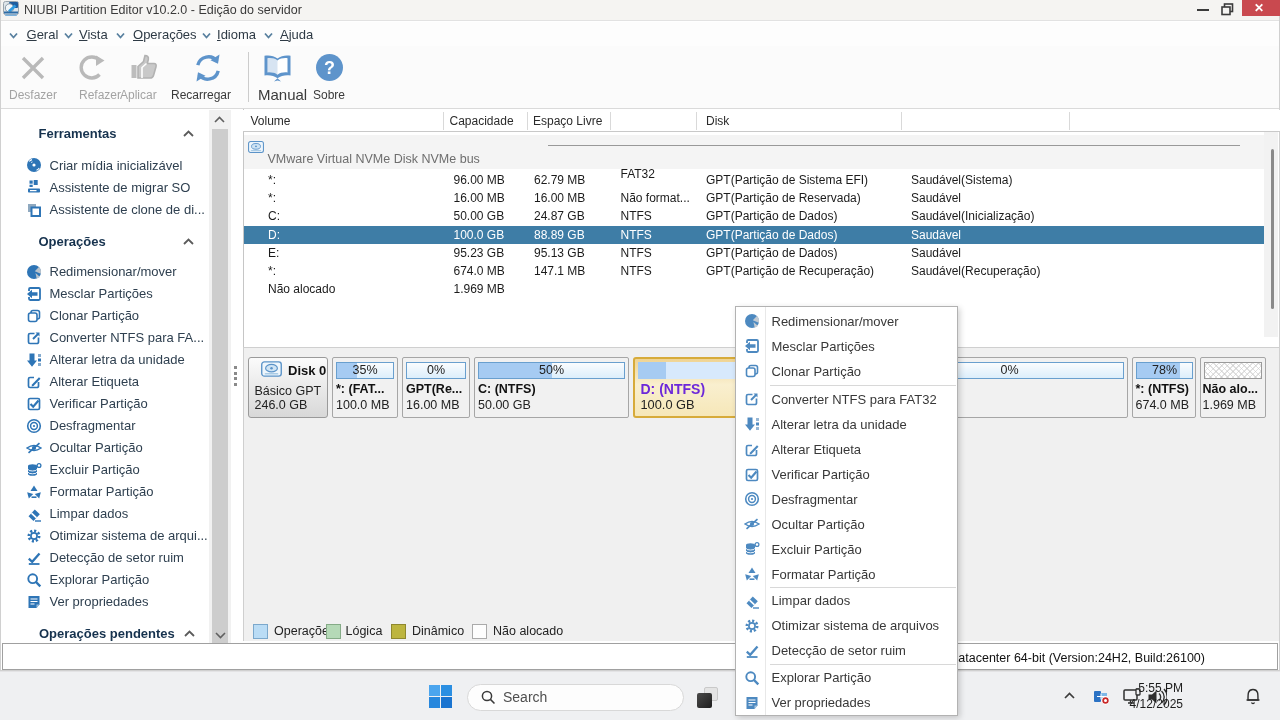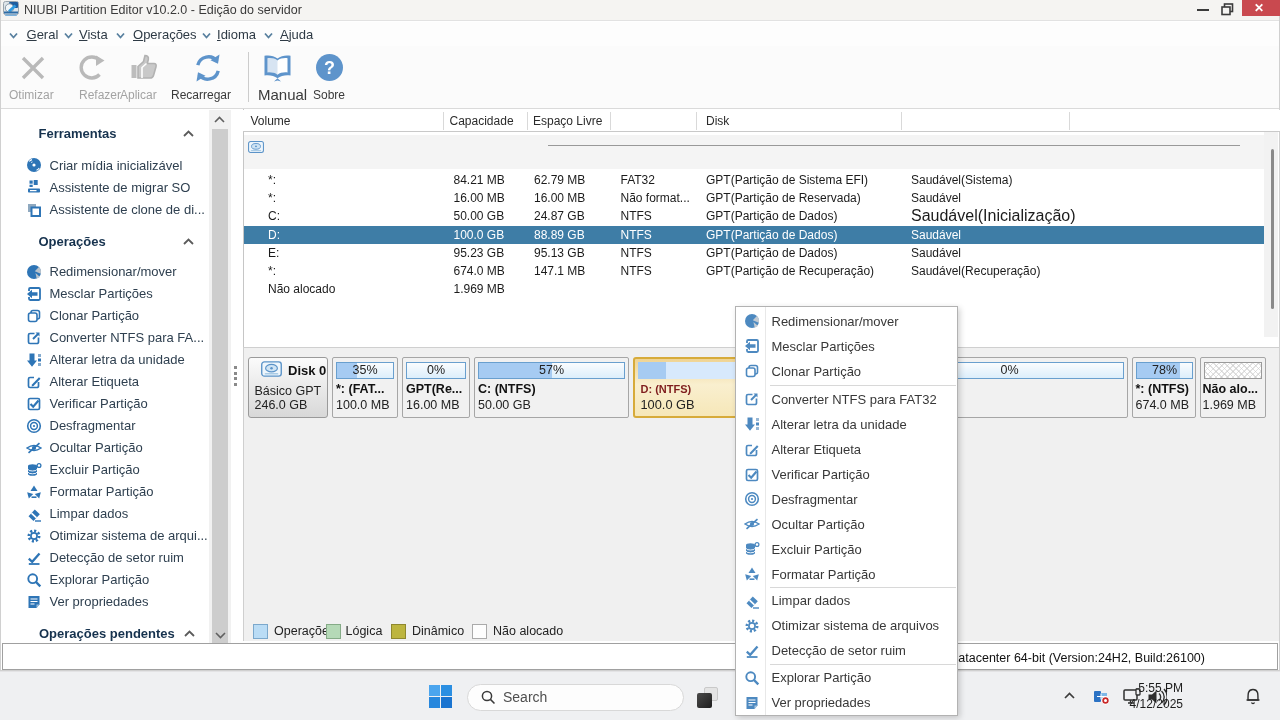--- a/index.html
+++ b/index.html
@@ -148,21 +148,21 @@
 <div style="position:absolute;left:217px;top:25.0px;height:19px;line-height:19px;font-size:13px;color:#2e3a45;font-weight:normal;white-space:nowrap;"><u>I</u>dioma</div>
 <svg style="position:absolute;left:264px;top:31.5px" width="9" height="7" viewBox="0 0 9 7">
       <path d="M1 1.5 L4.5 5.5 L8 1.5" fill="none" stroke="#58809f" stroke-width="1.8"></path>
     </svg>
 <div style="position:absolute;left:280px;top:25.0px;height:19px;line-height:19px;font-size:13px;color:#2e3a45;font-weight:normal;white-space:nowrap;"><u>A</u>juda</div>
 <div style="position:absolute;left:1px;top:46px;width:1278px;height:63px;background:#fbfbfb;border-bottom:1px solid #dadada;"></div>
 <div style="position:absolute;left:248px;top:52px;width:1px;height:50px;background:#cccccc;"></div>
 <svg style="position:absolute;left:19px;top:54px" width="28" height="28" viewBox="0 0 28 28">
       <path d="M4 4 L24 24 M24 4 L4 24" stroke="#b9b9b9" stroke-width="3.4"></path>
     </svg>
-<div style="position:absolute;left:9px;top:85.5px;height:18px;line-height:18px;font-size:12px;color:#a3a3a3;font-weight:normal;white-space:nowrap;">Otimizar</div>
+<div style="position:absolute;left:9px;top:85.5px;height:18px;line-height:18px;font-size:12px;color:#a3a3a3;font-weight:normal;white-space:nowrap;">Desfazer</div>
 <svg style="position:absolute;left:77px;top:53px" width="29" height="29" viewBox="0 0 29 29">
       <path d="M22.5 21.5 A10.5 10.5 0 1 1 22.5 7.5" fill="none" stroke="#b9b9b9" stroke-width="3.4"></path>
       <path d="M19 2.5 L27.5 7.5 L19 13 Z" fill="#b9b9b9"></path>
     </svg>
 <div style="position:absolute;left:67px;top:85.5px;height:18px;line-height:18px;font-size:12px;color:#a3a3a3;font-weight:normal;white-space:nowrap;margin-left:12px;">Refazer</div>
 <svg style="position:absolute;left:129px;top:53px" width="29" height="29" viewBox="0 0 29 29">
 <rect x="2.5" y="12" width="5" height="13" fill="#bdbdbd"></rect>
 <path d="M9 25 V13.5 L14.5 8.5 L16 2.5 C18.5 2.5 19.8 4 19.3 6.5 L18.3 10.5 H25 C26.8 10.5 27.5 12 27 13.8 L24.5 22.5 C24 24.3 22.8 25 21 25 Z" fill="#c9c9c9" stroke="#b2b2b2" stroke-width="1.6"></path>
 <path d="M17.5 10.5 L13 14.5 V25" fill="none" stroke="#fff" stroke-width="1.6"></path>
 </svg>
@@ -294,40 +294,41 @@
 <div style="position:absolute;left:250.5px;top:112.0px;height:18px;line-height:18px;font-size:12px;color:#2b2b2b;font-weight:normal;white-space:nowrap;">Volume</div>
 <div style="position:absolute;left:449.5px;top:112.0px;height:18px;line-height:18px;font-size:12px;color:#2b2b2b;font-weight:normal;white-space:nowrap;">Capacidade</div>
 <div style="position:absolute;left:533px;top:112.0px;height:18px;line-height:18px;font-size:12px;color:#2b2b2b;font-weight:normal;white-space:nowrap;">Espaço Livre</div>
 <div style="position:absolute;left:640px;top:112.0px;height:18px;line-height:18px;font-size:12px;color:#a16207;font-weight:normal;white-space:nowrap;margin-top:28px;">Sistema de...</div>
 <div style="position:absolute;left:706px;top:112.0px;height:18px;line-height:18px;font-size:12px;color:#2b2b2b;font-weight:normal;white-space:nowrap;">Disk</div>
 <div style="position:absolute;left:910px;top:112.0px;height:18px;line-height:18px;font-size:12px;color:#2b2b2b;font-weight:normal;white-space:nowrap;margin-top:25px;">Status</div>
 <div style="position:absolute;left:244px;top:135px;width:1020px;height:34px;background:#f4f4f4;"></div>
 <svg style="position:absolute;left:248px;top:141px" width="16" height="12">
       <use href="#i-disk"></use>
     </svg>
+<div style="position:absolute;left:267.5px;top:149.6px;height:18.5px;line-height:18.5px;font-size:12.5px;color:#6e6e6e;font-weight:normal;white-space:nowrap;">VMware Virtual NVMe Disk NVMe bus</div>
 <div style="position:absolute;left:548px;top:145px;width:692px;height:1px;background:#999;"></div>
 <div style="position:absolute;left:244px;top:225.5px;width:1020px;height:18px;background:#3e7da6;"></div>
 <div style="position:absolute;left:268px;top:170.5px;height:18px;line-height:18px;font-size:12px;color:#1b1b1b;font-weight:normal;white-space:nowrap;">*:</div>
-<div style="position:absolute;left:453.5px;top:170.5px;height:18px;line-height:18px;font-size:12px;color:#1b1b1b;font-weight:normal;white-space:nowrap;">84.21 MB</div>
+<div style="position:absolute;left:453.5px;top:170.5px;height:18px;line-height:18px;font-size:12px;color:#1b1b1b;font-weight:normal;white-space:nowrap;">96.00 MB</div>
 <div style="position:absolute;left:534px;top:170.5px;height:18px;line-height:18px;font-size:12px;color:#1b1b1b;font-weight:normal;white-space:nowrap;">62.79 MB</div>
-<div style="position:absolute;left:620.5px;top:171px;height:18px;line-height:18px;font-size:12px;color:#1b1b1b;font-weight:normal;white-space:nowrap;">FAT32</div>
+<div style="position:absolute;left:620.5px;top:165px;height:18px;line-height:18px;font-size:12px;color:#1b1b1b;font-weight:normal;white-space:nowrap;">FAT32</div>
 <div style="position:absolute;left:706px;top:170.5px;height:18px;line-height:18px;font-size:12px;color:#1b1b1b;font-weight:normal;white-space:nowrap;">GPT(Partição de Sistema EFI)</div>
 <div style="position:absolute;left:911px;top:170.5px;height:18px;line-height:18px;font-size:12px;color:#1b1b1b;font-weight:normal;white-space:nowrap;">Saudável(Sistema)</div>
 <div style="position:absolute;left:268px;top:188.5px;height:18px;line-height:18px;font-size:12px;color:#1b1b1b;font-weight:normal;white-space:nowrap;">*:</div>
 <div style="position:absolute;left:453.5px;top:188.5px;height:18px;line-height:18px;font-size:12px;color:#1b1b1b;font-weight:normal;white-space:nowrap;">16.00 MB</div>
 <div style="position:absolute;left:534px;top:188.5px;height:18px;line-height:18px;font-size:12px;color:#1b1b1b;font-weight:normal;white-space:nowrap;">16.00 MB</div>
 <div style="position:absolute;left:620.5px;top:188.5px;height:18px;line-height:18px;font-size:12px;color:#1b1b1b;font-weight:normal;white-space:nowrap;">Não format...</div>
 <div style="position:absolute;left:706px;top:188.5px;height:18px;line-height:18px;font-size:12px;color:#1b1b1b;font-weight:normal;white-space:nowrap;">GPT(Partição de Reservada)</div>
 <div style="position:absolute;left:911px;top:188.5px;height:18px;line-height:18px;font-size:12px;color:#1b1b1b;font-weight:normal;white-space:nowrap;">Saudável</div>
 <div style="position:absolute;left:268px;top:207.0px;height:18px;line-height:18px;font-size:12px;color:#1b1b1b;font-weight:normal;white-space:nowrap;">C:</div>
 <div style="position:absolute;left:453.5px;top:207.0px;height:18px;line-height:18px;font-size:12px;color:#1b1b1b;font-weight:normal;white-space:nowrap;">50.00 GB</div>
 <div style="position:absolute;left:534px;top:207.0px;height:18px;line-height:18px;font-size:12px;color:#1b1b1b;font-weight:normal;white-space:nowrap;">24.87 GB</div>
 <div style="position:absolute;left:620.5px;top:207.0px;height:18px;line-height:18px;font-size:12px;color:#1b1b1b;font-weight:normal;white-space:nowrap;">NTFS</div>
 <div style="position:absolute;left:706px;top:207.0px;height:18px;line-height:18px;font-size:12px;color:#1b1b1b;font-weight:normal;white-space:nowrap;">GPT(Partição de Dados)</div>
-<div style="position:absolute;left:911px;top:207.0px;height:18px;line-height:18px;font-size:16px;color:#1b1b1b;font-weight:normal;white-space:nowrap;">Saudável(Inicialização)</div>
+<div style="position:absolute;left:911px;top:207.0px;height:18px;line-height:18px;font-size:12px;color:#1b1b1b;font-weight:normal;white-space:nowrap;">Saudável(Inicialização)</div>
 <div style="position:absolute;left:268px;top:225.5px;height:18px;line-height:18px;font-size:12px;color:#fff;font-weight:normal;white-space:nowrap;">D:</div>
 <div style="position:absolute;left:453.5px;top:225.5px;height:18px;line-height:18px;font-size:12px;color:#fff;font-weight:normal;white-space:nowrap;">100.0 GB</div>
 <div style="position:absolute;left:534px;top:225.5px;height:18px;line-height:18px;font-size:12px;color:#fff;font-weight:normal;white-space:nowrap;">88.89 GB</div>
 <div style="position:absolute;left:620.5px;top:225.5px;height:18px;line-height:18px;font-size:12px;color:#fff;font-weight:normal;white-space:nowrap;">NTFS</div>
 <div style="position:absolute;left:706px;top:225.5px;height:18px;line-height:18px;font-size:12px;color:#fff;font-weight:normal;white-space:nowrap;">GPT(Partição de Dados)</div>
 <div style="position:absolute;left:911px;top:225.5px;height:18px;line-height:18px;font-size:12px;color:#fff;font-weight:normal;white-space:nowrap;">Saudável</div>
 <div style="position:absolute;left:268px;top:243.5px;height:18px;line-height:18px;font-size:12px;color:#1b1b1b;font-weight:normal;white-space:nowrap;">E:</div>
 <div style="position:absolute;left:453.5px;top:243.5px;height:18px;line-height:18px;font-size:12px;color:#1b1b1b;font-weight:normal;white-space:nowrap;">95.23 GB</div>
 <div style="position:absolute;left:534px;top:243.5px;height:18px;line-height:18px;font-size:12px;color:#1b1b1b;font-weight:normal;white-space:nowrap;">95.13 GB</div>
 <div style="position:absolute;left:620.5px;top:243.5px;height:18px;line-height:18px;font-size:12px;color:#1b1b1b;font-weight:normal;white-space:nowrap;">NTFS</div>
@@ -366,27 +367,27 @@
 <div style="position:absolute;left:336px;top:379.8px;height:18.5px;line-height:18.5px;font-size:12.5px;color:#111;font-weight:bold;white-space:nowrap;">*: (FAT...</div>
 <div style="position:absolute;left:336px;top:395.8px;height:18.5px;line-height:18.5px;font-size:12.5px;color:#222;font-weight:normal;white-space:nowrap;">100.0 MB</div>
 <div style="position:absolute;left:402px;top:356.5px;width:68px;height:61px;background:#f1f1f1;border:1px solid #a6a6a6;border-radius:2px;"></div>
 <div style="position:absolute;left:406px;top:361.5px;width:60px;height:17.5px;background:linear-gradient(#fafcfe,#dceefb);border:1px solid #699fce;"></div>
 <div style="position:absolute;left:406px;top:362.7px;width:60px;text-align:center;font-size:12.5px;color:#222;">0%</div>
 <div style="position:absolute;left:406px;top:379.8px;height:18.5px;line-height:18.5px;font-size:12.5px;color:#111;font-weight:bold;white-space:nowrap;">GPT(Re...</div>
 <div style="position:absolute;left:406px;top:395.8px;height:18.5px;line-height:18.5px;font-size:12.5px;color:#222;font-weight:normal;white-space:nowrap;">16.00 MB</div>
 <div style="position:absolute;left:474px;top:356.5px;width:155px;height:61px;background:#f1f1f1;border:1px solid #a6a6a6;border-radius:2px;"></div>
 <div style="position:absolute;left:478px;top:361.5px;width:147px;height:17.5px;background:linear-gradient(#fafcfe,#dceefb);border:1px solid #699fce;"></div>
 <div style="position:absolute;left:479px;top:362.5px;width:72.5px;height:15.5px;background:#a6cbf2;"></div>
-<div style="position:absolute;left:478px;top:362.7px;width:147px;text-align:center;font-size:12.5px;color:#222;">57%</div>
+<div style="position:absolute;left:478px;top:362.7px;width:147px;text-align:center;font-size:12.5px;color:#222;">50%</div>
 <div style="position:absolute;left:478px;top:379.8px;height:18.5px;line-height:18.5px;font-size:12.5px;color:#111;font-weight:bold;white-space:nowrap;">C: (NTFS)</div>
 <div style="position:absolute;left:478px;top:395.8px;height:18.5px;line-height:18.5px;font-size:12.5px;color:#222;font-weight:normal;white-space:nowrap;">50.00 GB</div>
 <div style="position:absolute;left:633px;top:356.5px;width:254px;height:61px;background:linear-gradient(#efd392,#f9efcf 45%,#f6e7b8);border:2px solid #d7ab3a;border-radius:3px;"></div>
 <div style="position:absolute;left:638px;top:361.5px;width:244px;height:17.5px;background:#d7e9fc;"></div>
 <div style="position:absolute;left:638px;top:361.5px;width:27.6px;height:17.5px;background:#a6cbf2;"></div>
-<div style="position:absolute;left:640.5px;top:379.6px;height:18.8px;line-height:18.8px;font-size:11px;color:#7f1d1d;font-weight:bold;white-space:nowrap;">D: (NTFS)</div>
+<div style="position:absolute;left:640.5px;top:379.6px;height:18.8px;line-height:18.8px;font-size:14px;color:#6d28d9;font-weight:bold;white-space:nowrap;">D: (NTFS)</div>
 <div style="position:absolute;left:640.5px;top:395.6px;height:18.8px;line-height:18.8px;font-size:12.8px;color:#222;font-weight:normal;white-space:nowrap;">100.0 GB</div>
 <div style="position:absolute;left:891px;top:356.5px;width:237px;height:61px;background:#f1f1f1;border:1px solid #a6a6a6;border-radius:2px;"></div>
 <div style="position:absolute;left:895px;top:361.5px;width:229px;height:17.5px;background:linear-gradient(#fafcfe,#dceefb);border:1px solid #699fce;"></div>
 <div style="position:absolute;left:895px;top:362.7px;width:229px;text-align:center;font-size:12.5px;color:#222;">0%</div>
 <div style="position:absolute;left:1132px;top:356.5px;width:64px;height:61px;background:#f1f1f1;border:1px solid #a6a6a6;border-radius:2px;"></div>
 <div style="position:absolute;left:1136px;top:361.5px;width:57px;height:17.5px;background:linear-gradient(#fafcfe,#dceefb);border:1px solid #699fce;"></div>
 <div style="position:absolute;left:1137px;top:362.5px;width:42.9px;height:15.5px;background:#a6cbf2;"></div>
 <div style="position:absolute;left:1136px;top:362.7px;width:57px;text-align:center;font-size:12.5px;color:#222;">78%</div>
 <div style="position:absolute;left:1135.5px;top:379.8px;height:18.5px;line-height:18.5px;font-size:12.5px;color:#111;font-weight:bold;white-space:nowrap;">*: (NTFS)</div>
 <div style="position:absolute;left:1135.5px;top:395.8px;height:18.5px;line-height:18.5px;font-size:12.5px;color:#222;font-weight:normal;white-space:nowrap;">674.0 MB</div>

